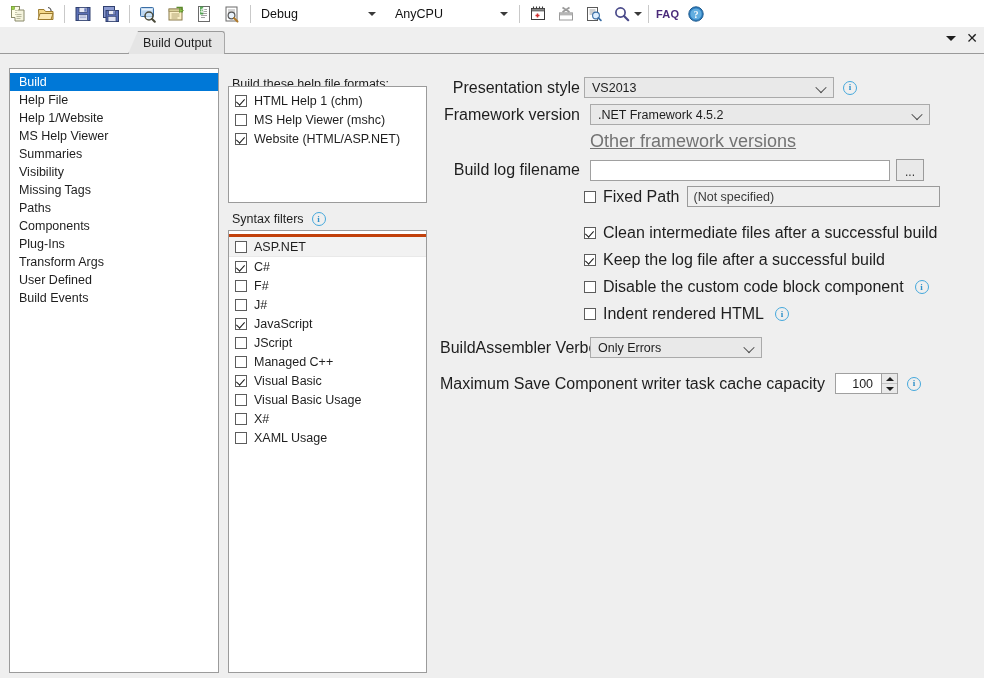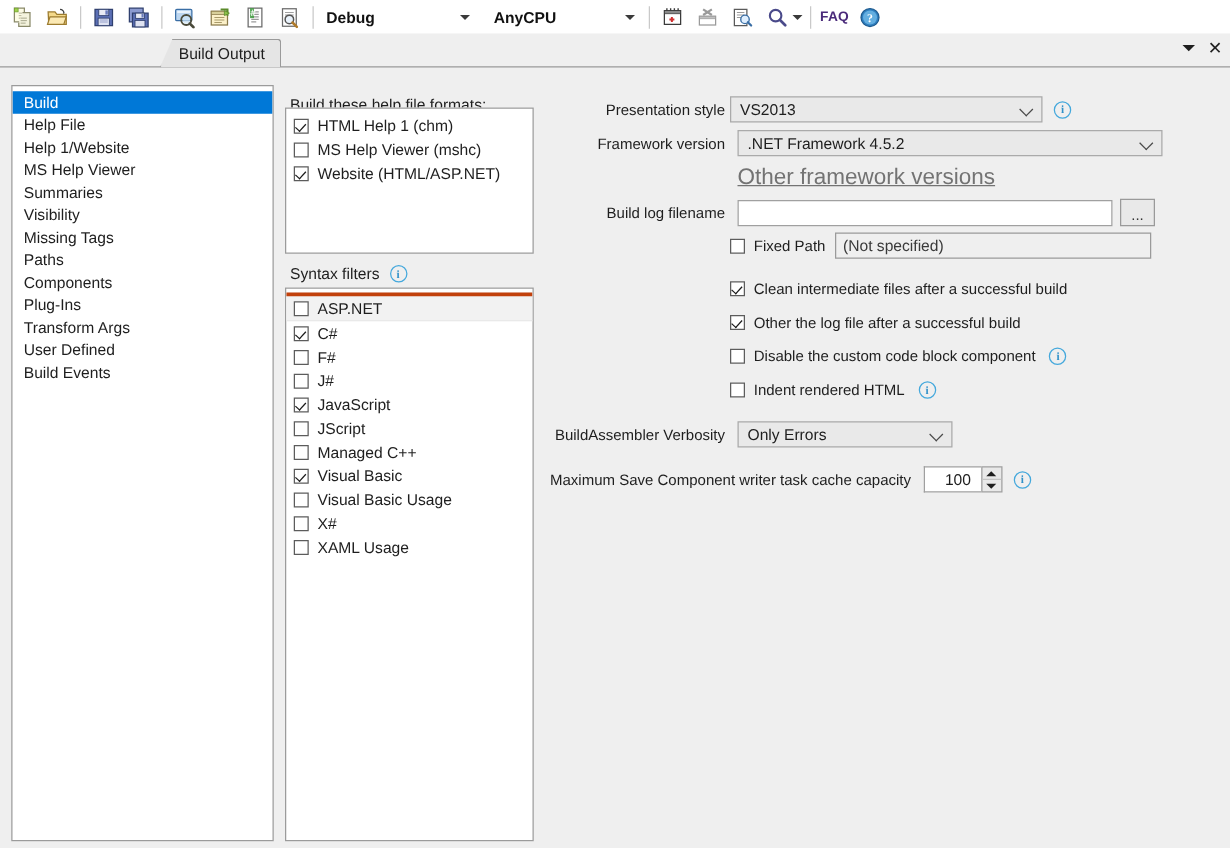--- a/index.html
+++ b/index.html
@@ -25,21 +25,21 @@
     width: 24px; height: 24px; margin: 0 1px;
     display: flex; align-items: center; justify-content: center;
     border: 1px solid transparent; border-radius: 2px;
   }
   .tb-sep { width: 1px; height: 18px; background: #c9c9c9; margin: 0 4px; }
   .tb-combo {
     height: 20px; background: #ffffff; border: none;
     display: flex; align-items: center; padding-left: 6px;
     font-size: 12.5px; color: #111; position: relative;
   }
-  .tb-combo .cval { white-space: nowrap; font-weight: bold; }
+  .tb-combo .cval { white-space: nowrap; }
   .tb-combo .carrow {
     position: absolute; right: 7px; top: 50%; margin-top: -2px;
     width: 0; height: 0; border-left: 4px solid transparent;
     border-right: 4px solid transparent; border-top: 4px solid #3a3a3a;
   }
   .tb-faq { font-size: 11px; font-weight: bold; color: #4a2a7a; letter-spacing: .2px; padding: 0 3px; }
   .split-arrow {
     width: 0; height: 0; border-left: 4px solid transparent;
     border-right: 4px solid transparent; border-top: 4px solid #3a3a3a;
     margin-left: -2px; margin-right: 2px;
@@ -109,21 +109,21 @@
     margin-right: 7px; position: relative; flex: 0 0 auto; box-sizing: border-box;
   }
   .cb.checked::after {
     content: ""; position: absolute; left: 2px; top: 1px;
     width: 4px; height: 7px; border: solid #1a1a1a;
     border-width: 0 1.6px 1.6px 0; transform: rotate(42deg);
   }
 
   
   .row { position: absolute; display: flex; align-items: center; }
-  .lbl { font-size: 12px; color: #1e1e1e; white-space: nowrap; }
+  .lbl { font-size: 16px; color: #1e1e1e; white-space: nowrap; }
 
   .combo {
     background: #e9e9e9; border: 1px solid #aaaaaa; height: 21px;
     display: flex; align-items: center; padding: 0 0 0 7px;
     font-size: 12.5px; color: #1e1e1e; position: relative; box-sizing: border-box;
   }
   .combo .chev {
     position: absolute; right: 8px; top: 50%; margin-top: -3px;
     width: 7px; height: 7px; border-right: 1.4px solid #4a4a4a;
     border-bottom: 1.4px solid #4a4a4a; transform: rotate(45deg) translate(-1px,-1px);
@@ -452,21 +452,21 @@
       <span class="textbox readonly" style="width:253px; margin-left:8px;">(Not specified)</span>
     </div>
 
     <div class="row" style="left:584px; top:169px;justify-content:space-between;">
       <span class="cb checked"></span>
       <span class="lbl">Clean intermediate files after a successful build</span>
     </div>
 
     <div class="row" style="left:584px; top:196px;">
       <span class="cb checked"></span>
-      <span class="lbl">Other the log file after a successful build</span>
+      <span class="lbl">Keep the log file after a successful build</span>
     </div>
 
     <div class="row" style="left:584px; top:223px;">
       <span class="cb"></span>
       <span class="lbl">Disable the custom code block component</span>
       <span class="info" style="margin-left:11px">i</span>
     </div>
 
     <div class="row" style="left:584px; top:250px;">
       <span class="cb"></span>

